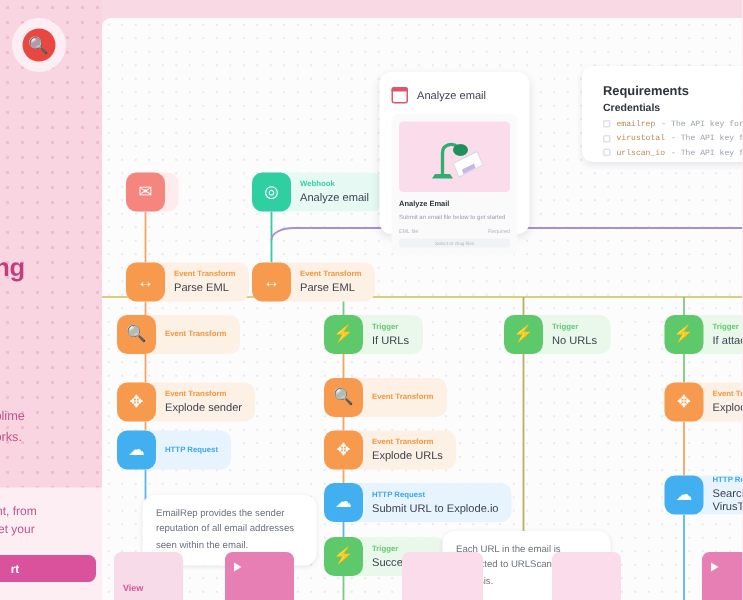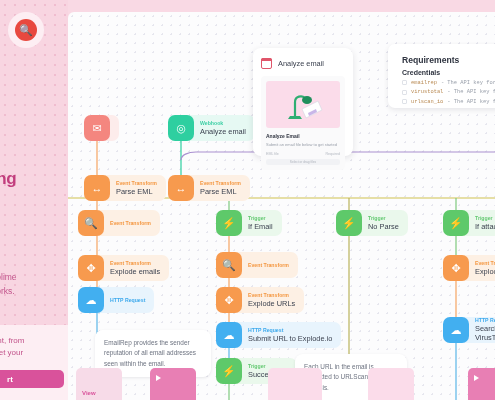--- a/index.html
+++ b/index.html
@@ -225,34 +225,34 @@
       <div class="node n-orange" style="left: 10px; top: 198px;">
         <div class="chip">🔍</div>
         <div class="txt">
           <div class="kind">Event Transform</div>
         </div>
       </div>
       <div class="node n-orange" style="left: 10px; top: 243px;">
         <div class="chip">✥</div>
         <div class="txt">
           <div class="kind">Event Transform</div>
-          <div class="label">Explode emails</div>
+          <div class="label">Explode sender</div>
         </div>
       </div>
       <div class="node n-blue" style="left: 10px; top: 275px;">
         <div class="chip">☁</div>
         <div class="txt">
           <div class="kind">HTTP Request</div>
         </div>
       </div>
       <div class="node n-green" style="left: 148px; top: 198px;">
         <div class="chip">⚡</div>
         <div class="txt">
           <div class="kind">Trigger</div>
-          <div class="label">If Email</div>
+          <div class="label">If URLs</div>
         </div>
       </div>
       <div class="node n-orange" style="left: 148px; top: 240px;">
         <div class="chip">🔍</div>
         <div class="txt">
           <div class="kind">Event Transform</div>
         </div>
       </div>
       <div class="node n-orange" style="left: 148px; top: 275px;">
         <div class="chip">✥</div>
@@ -272,21 +272,21 @@
         <div class="chip">⚡</div>
         <div class="txt">
           <div class="kind">Trigger</div>
           <div class="label">Successful?</div>
         </div>
       </div>
       <div class="node n-green" style="left: 268px; top: 198px;">
         <div class="chip">⚡</div>
         <div class="txt">
           <div class="kind">Trigger</div>
-          <div class="label">No Parse</div>
+          <div class="label">No URLs</div>
         </div>
       </div>
       <div class="node n-green" style="left: 375px; top: 198px;">
         <div class="chip">⚡</div>
         <div class="txt">
           <div class="kind">Trigger</div>
           <div class="label">If attachm</div>
         </div>
       </div>
       <div class="node n-orange" style="left: 375px; top: 243px;">

